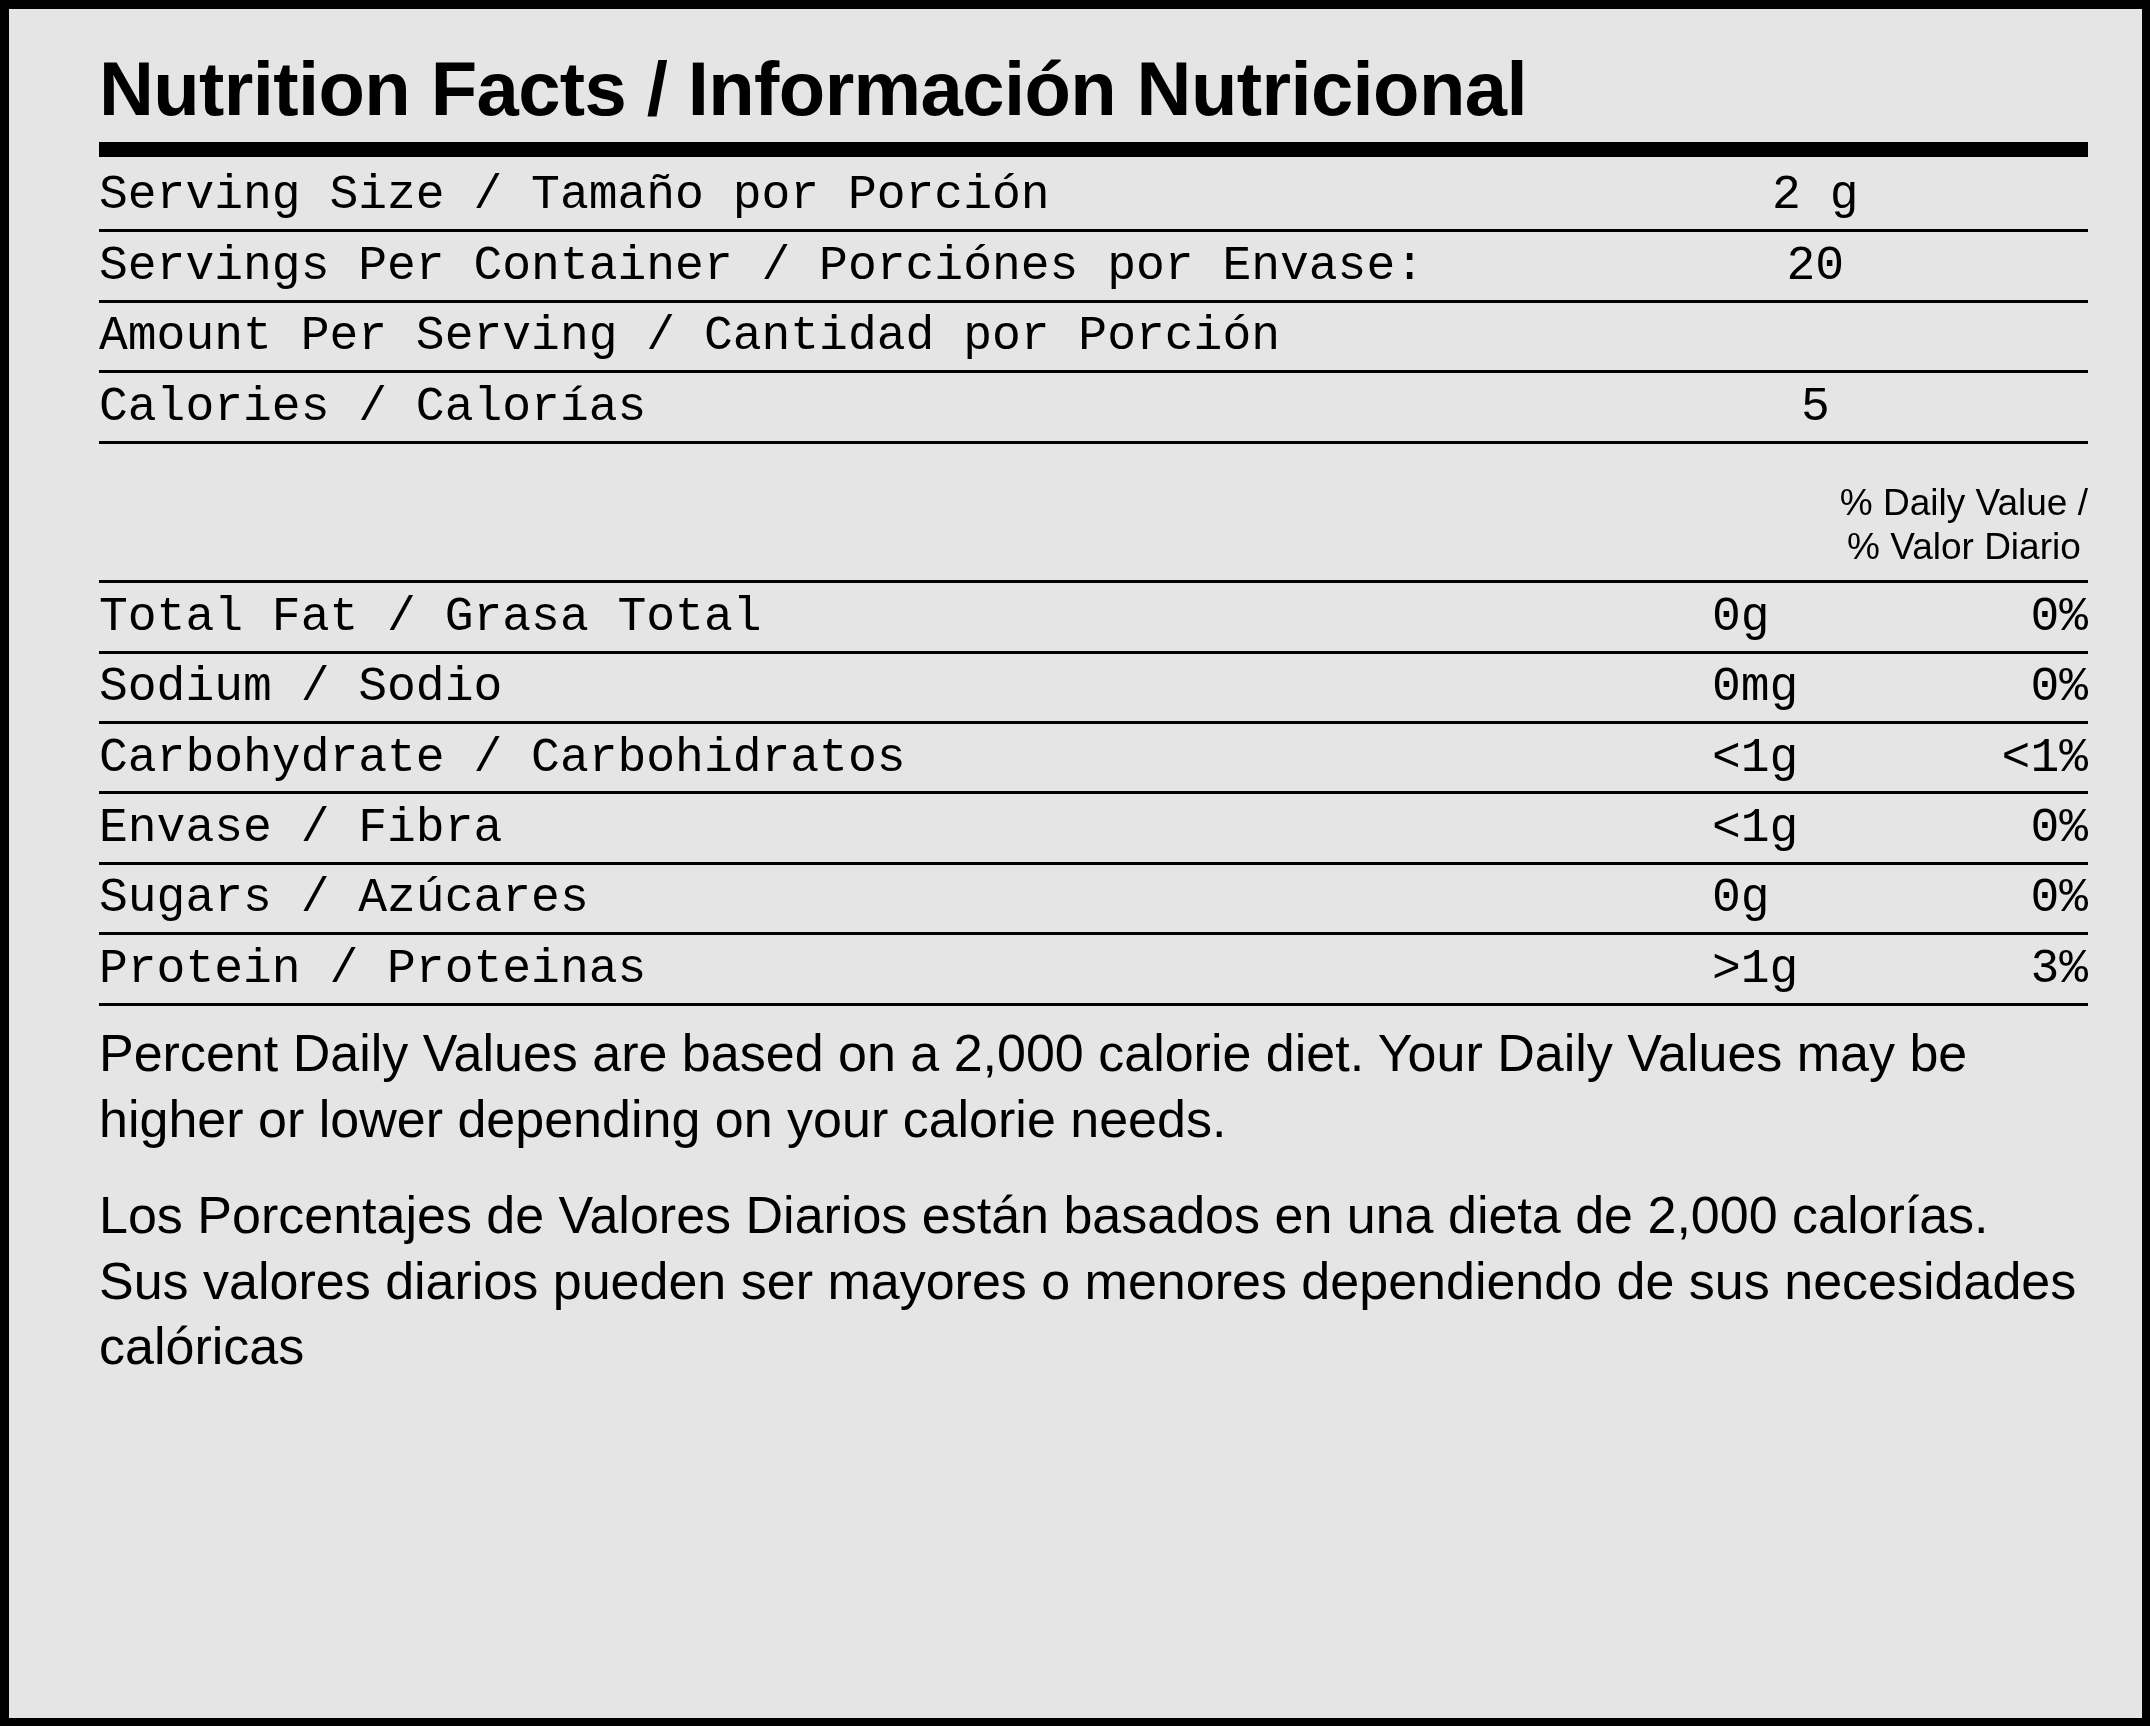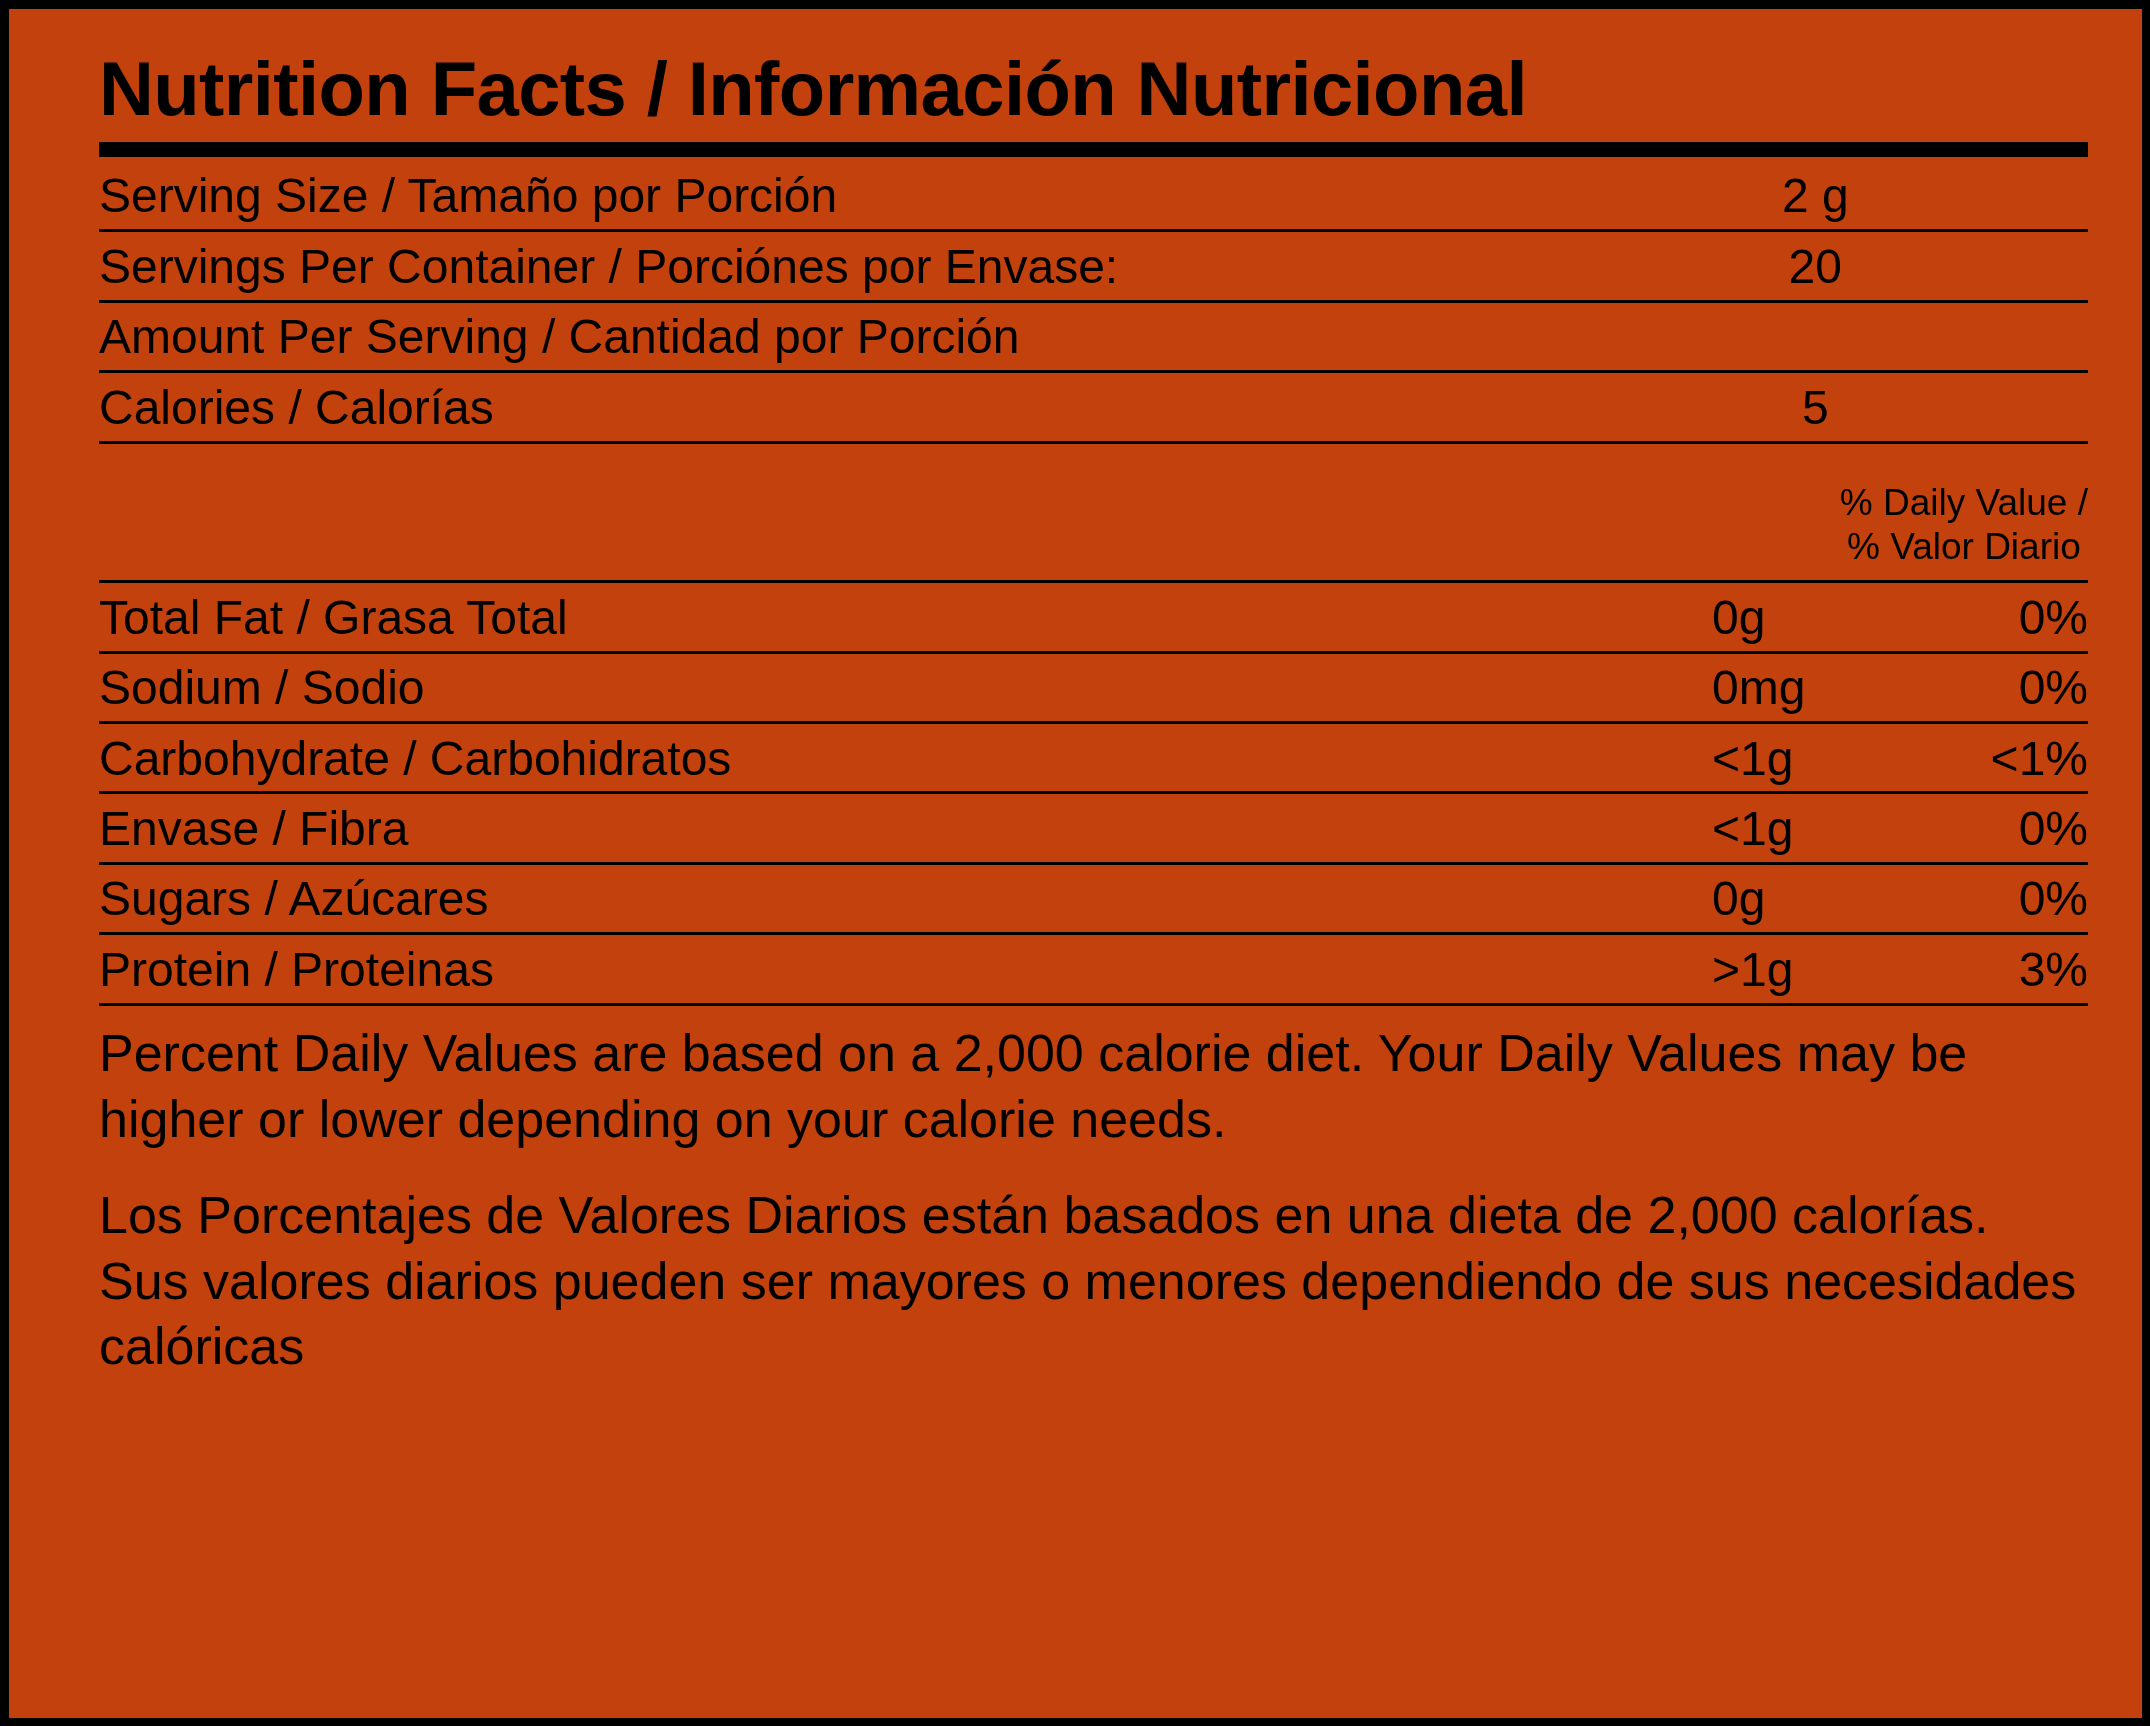--- a/index.html
+++ b/index.html
@@ -16,21 +16,21 @@
   }
 
   .panel {
     position: absolute;
     left: 0;
     top: 0;
     width: 2151px;
     height: 1727px;
     box-sizing: border-box;
     border: 9.6px solid #000000;
-    background: #c2410c;
+    background: #e5e5e5;
   }
 
   .inner {
     position: absolute;
     left: 90px;
     top: 36px;
     width: 1989px;
   }
 
   .title {
@@ -54,20 +54,21 @@
     background: #000000;
     width: 1989px;
   }
 
   .row {
     display: flex;
     align-items: baseline;
     font-size: 48px;
     line-height: 1.28;
     padding: 3.6px 0 2.4px 0;
+    font-family: Liberation Mono, monospace;
   }
   .row .label {
     flex: 1 1 auto;
     white-space: nowrap;
   }
   .row .val {
     width: 197px;
     text-align: left;
     padding-right: 23px;
     box-sizing: border-box;

